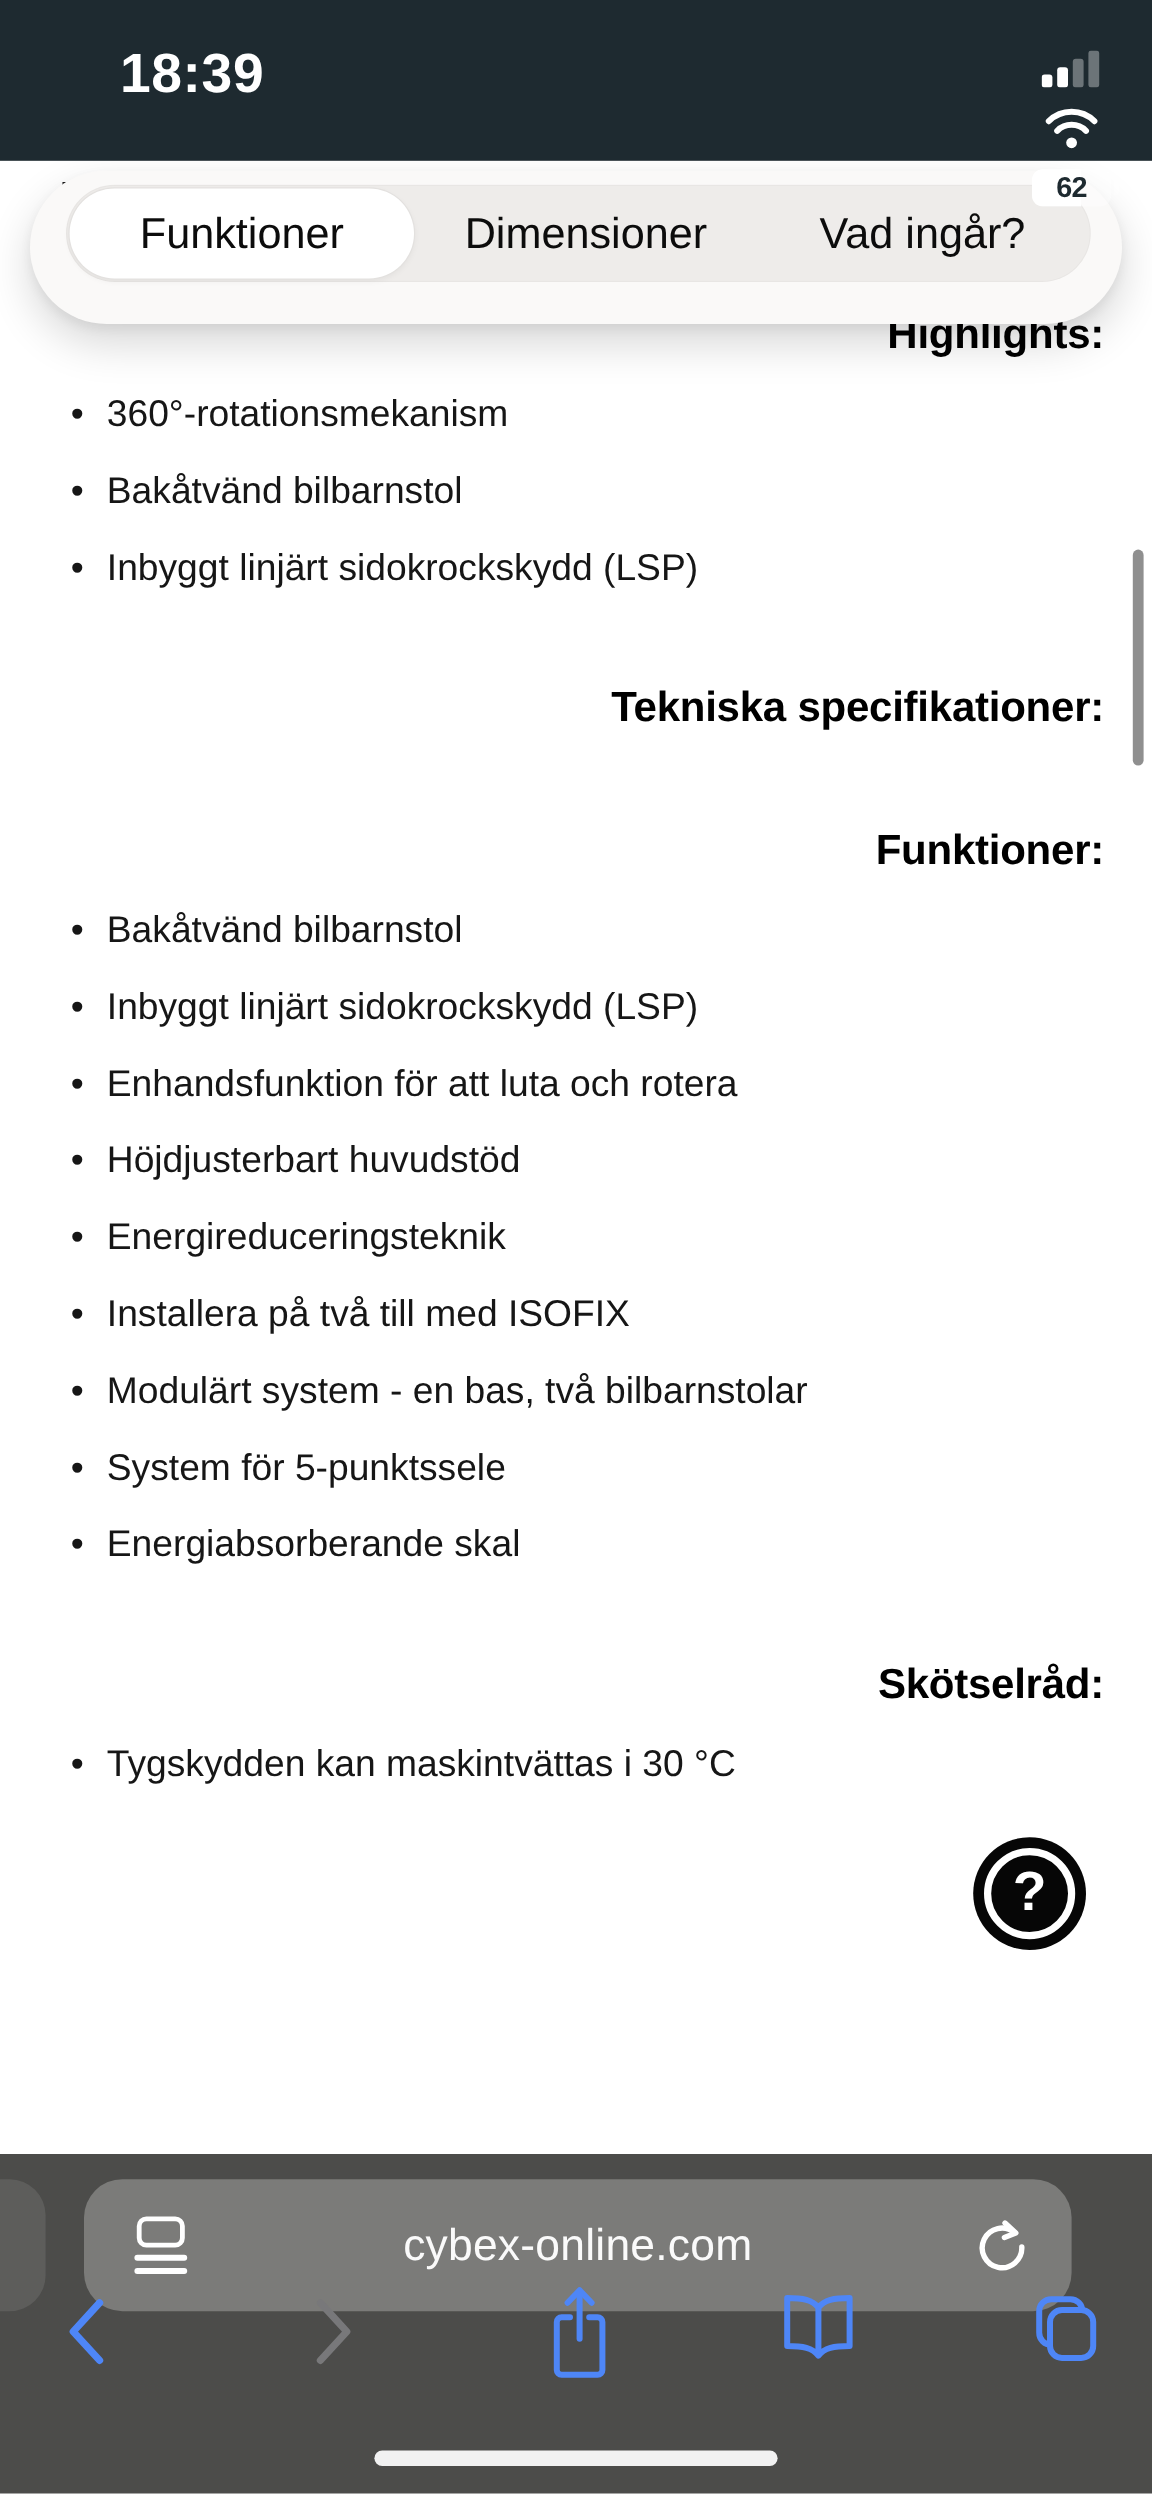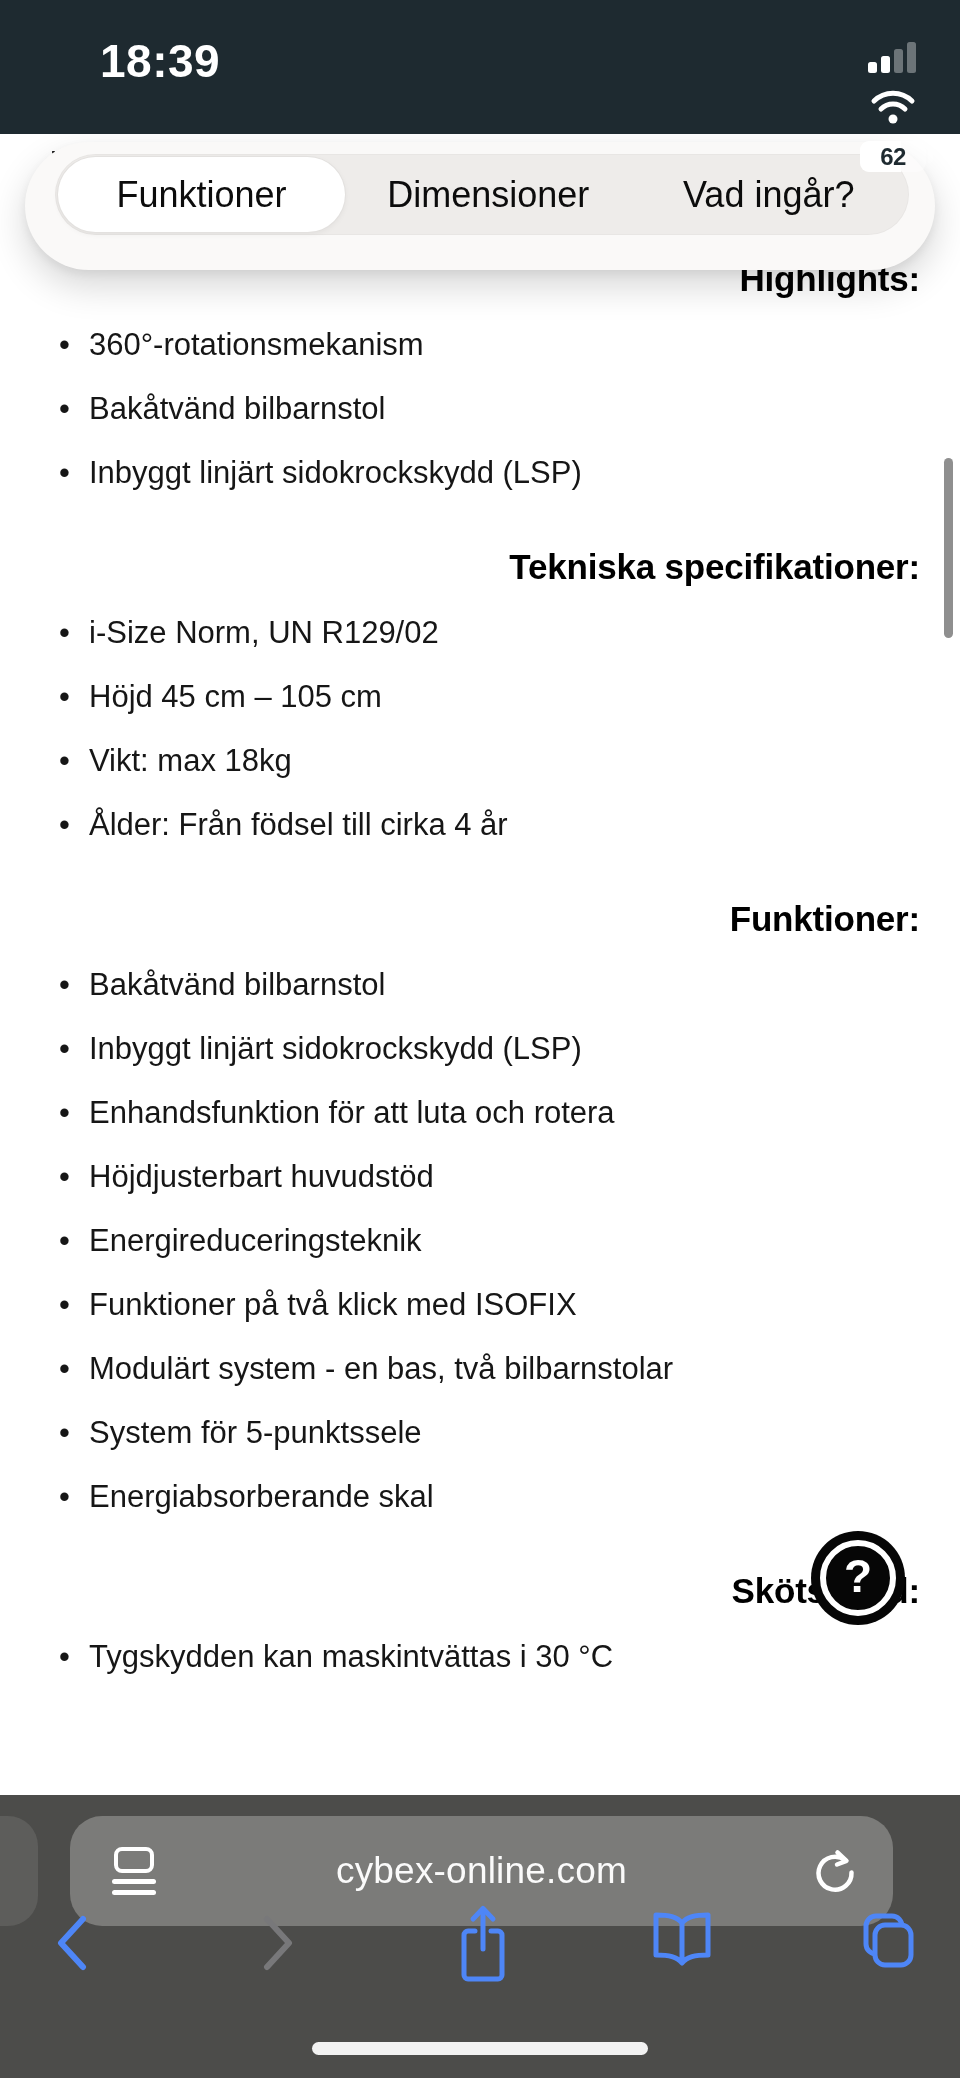--- a/index.html
+++ b/index.html
@@ -13,21 +13,21 @@
   .clipped-line{
     position:absolute;top:114px;left:50px;right:0;
     font-size:31px;line-height:38px;color:#1a1a1a;white-space:nowrap;
     z-index:1;
   }
   .doc{
     position:absolute;left:0;top:0;right:0;
     padding:258px 40px 340px 50px;
     z-index:1;
   }
-  .doc section{margin-top:54px;}
+  .doc section{margin-top:77px;}
   .doc section:first-child{margin-top:0;}
   .doc h2{
     margin:0;font-size:35px;line-height:42px;font-weight:700;color:#000;
     letter-spacing:-0.2px;
     text-align:right;
   }
   .doc ul{list-style:none;margin:18px 0 0;padding:0;}
   .doc li{
     position:relative;margin-top:26px;padding-left:39px;
     font-size:31px;line-height:38px;color:#161616;
@@ -141,36 +141,30 @@
     <section>
       <h2>Highlights:</h2>
       <ul>
         <li>360°-rotationsmekanism</li>
         <li>Bakåtvänd bilbarnstol</li>
         <li>Inbyggt linjärt sidokrockskydd (LSP)</li>
       </ul>
     </section>
     <section>
       <h2>Tekniska specifikationer:</h2>
-      <ul>
-        <li>i-Size Norm, UN R129/02</li>
-        <li>Höjd 45 cm – 105 cm</li>
-        <li>Vikt: max 18kg</li>
-        <li>Ålder: Från födsel till cirka 4 år</li>
-      </ul>
     </section>
     <section>
       <h2>Funktioner:</h2>
       <ul>
         <li>Bakåtvänd bilbarnstol</li>
         <li>Inbyggt linjärt sidokrockskydd (LSP)</li>
         <li>Enhandsfunktion för att luta och rotera</li>
         <li>Höjdjusterbart huvudstöd</li>
         <li>Energireduceringsteknik</li>
-        <li>Funktioner på två klick med ISOFIX</li>
+        <li>Installera på två till med ISOFIX</li>
         <li>Modulärt system - en bas, två bilbarnstolar</li>
         <li>System för 5-punktssele</li>
         <li>Energiabsorberande skal</li>
       </ul>
     </section>
     <section>
       <h2>Skötselråd:</h2>
       <ul>
         <li>Tygskydden kan maskintvättas i 30 °C</li>
       </ul>

